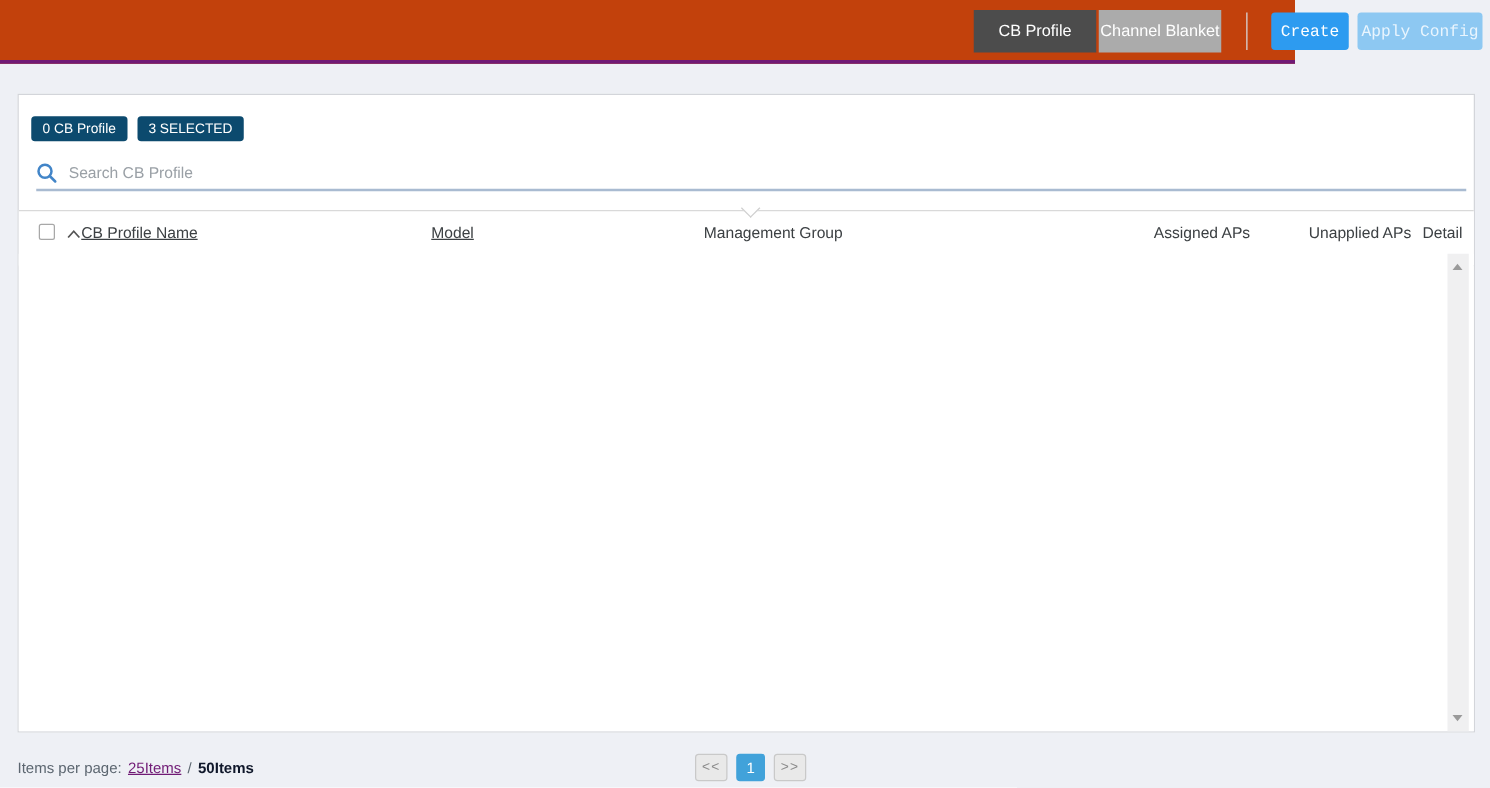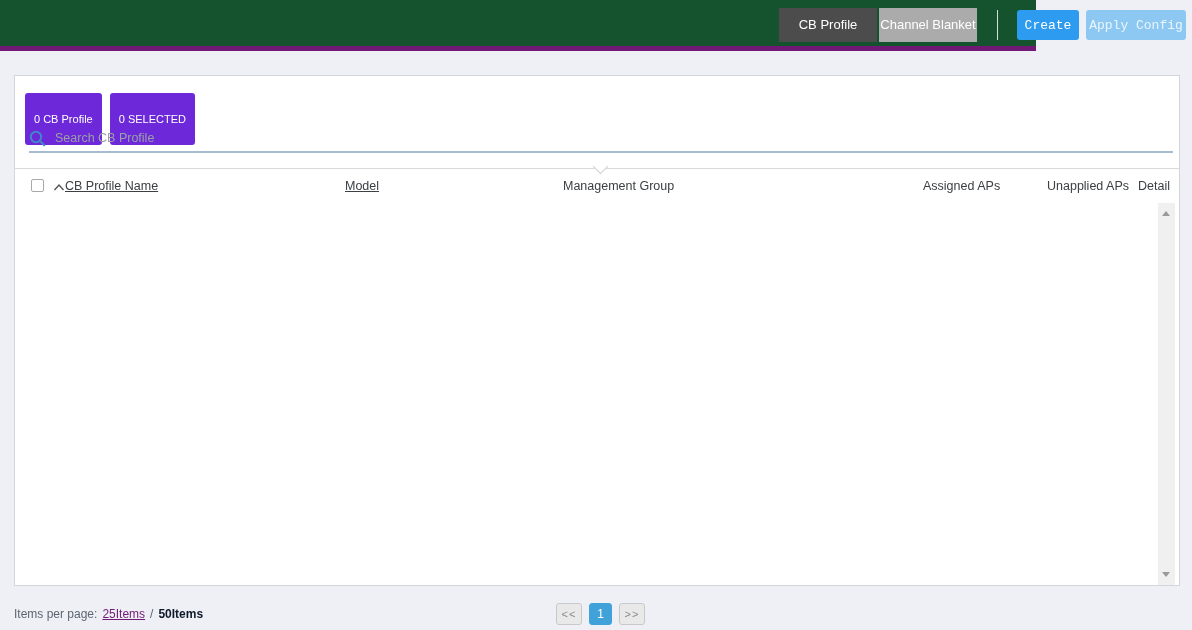--- a/index.html
+++ b/index.html
@@ -7,21 +7,21 @@
   body {
     position:relative;
     background:#eef0f5;
     font-family:"Liberation Sans", sans-serif;
     overflow:hidden;
   }
 
   
   .topbar {
     position:absolute; top:0; left:0; width:1036px; height:51px;
-    background:#14532d; border-bottom:5px solid #701a75;
+    background:#c2410c; border-bottom:3px solid #701a75;
   }
   .tab-group { position:absolute; left:779px; top:8px; display:flex; gap:2px; }
   .tab {
     width:98px; height:34px; color:#fff; font-size:13px;
     display:flex; align-items:center; justify-content:center;
     text-align:center; line-height:1.15; cursor:pointer; border:none;
     font-family:"Liberation Sans", sans-serif;
   }
   .tab.active   { background:#4c4c4c; }
   .tab.inactive { background:#ababab; }
@@ -39,22 +39,22 @@
     background:#8dc8f2; color:#e9f5fe;
   }
 
   
   .panel {
     position:absolute; left:14px; top:75px; width:1166px; height:511px;
     background:#ffffff; border:1px solid #d3d5da;
   }
   .badges { position:absolute; left:10px; top:17px; display:flex; gap:8px; }
   .badge {
-    background:#6d28d9; color:#fff; font-size:11px;
-    padding:20px 9px; border-radius:3px; white-space:nowrap;
+    background:#0c4a6e; color:#fff; font-size:11px;
+    padding:4px 9px; border-radius:3px; white-space:nowrap;
   }
   .search-row {
     position:absolute; left:14px; top:49px; width:1144px; height:28px;
     border-bottom:2px solid #a9bbd1;
     display:flex; align-items:center;
   }
   .search-icon-wrap { width:17px; height:17px; flex:0 0 auto; }
   .search-input {
     border:none; outline:none; background:transparent;
     font-size:12.5px; color:#444; margin-left:9px; flex:1;
@@ -136,21 +136,21 @@
   </div>
   <div class="topbar-divider"></div>
   <button class="btn btn-create">Create</button>
   <button class="btn btn-apply">Apply Config</button>
 </div>
 
 <div class="panel">
 
   <div class="badges">
     <span class="badge">0 CB Profile</span>
-    <span class="badge">0 SELECTED</span>
+    <span class="badge">3 SELECTED</span>
   </div>
 
   <div class="search-row">
     <span class="search-icon-wrap">
       <svg width="17" height="17" viewBox="0 0 17 17">
         <circle cx="7" cy="7" r="5.2" fill="none" stroke="#4285c8" stroke-width="2"></circle>
         <line x1="11" y1="11" x2="15.2" y2="15.2" stroke="#4285c8" stroke-width="2" stroke-linecap="round"></line>
       </svg>
     </span>
     <input class="search-input" type="text" placeholder="Search CB Profile" style="">

